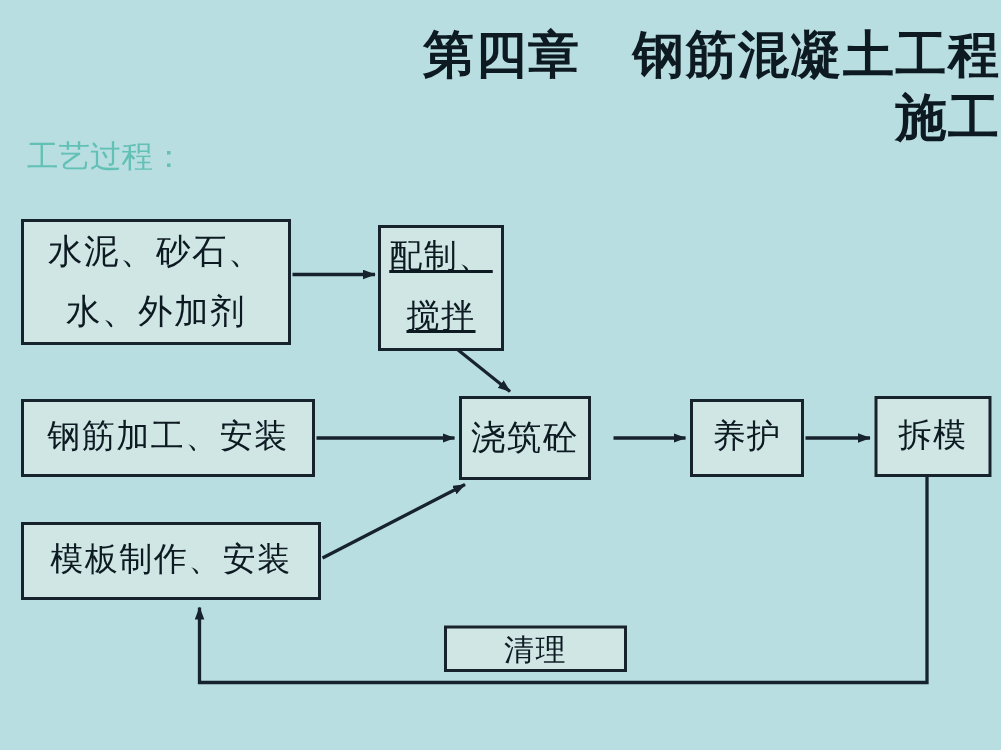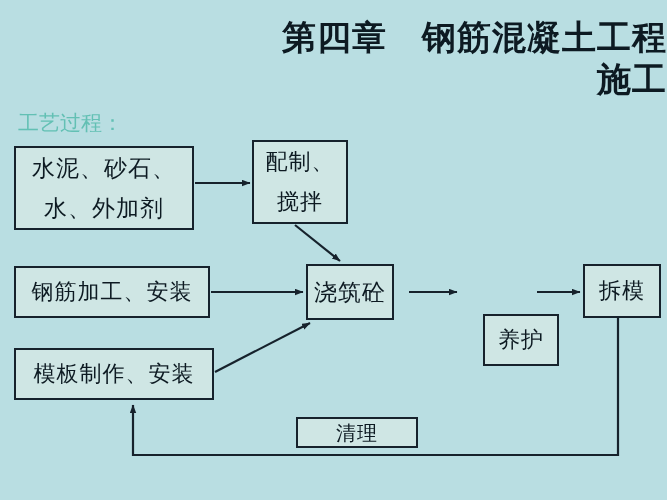--- a/index.html
+++ b/index.html
@@ -33,23 +33,23 @@
     font-weight: bold;
     font-size: 34px;
     line-height: 42px;
     letter-spacing: 1px;
     white-space: pre;
   }
   
   .proc-label {
     position: absolute;
     left: 18px;
-    top: 110px;
+    top: 94px;
     color: #63c0b4;
-    font-family: Liberation Sans, sans-serif;
+    font-family: Liberation Mono, monospace;
     font-size: 21px;
     line-height: 26px;
     font-weight: normal;
     white-space: pre;
   }
   
   .node {
     position: absolute;
     box-sizing: border-box;
     background: #cfe6e4;
@@ -61,25 +61,25 @@
     text-align: center;
     display: flex;
     align-items: center;
     justify-content: center;
     white-space: pre-line;
     letter-spacing: 1px;
   }
   .node.two-line { line-height: 40px; }
 
   #n-materials { left: 14px;  top: 146px; width: 180px; height: 84px;  font-size: 23px; }
-  #n-mix       { left: 252px; top: 140px; width: 96px;  height: 84px;  font-size: 22px; }
+  #n-mix       { left: 252px; top: 150px; width: 84px;  height: 84px;  font-size: 22px; text-decoration: underline; }
   #n-rebar     { left: 14px;  top: 266px; width: 196px; height: 52px;  font-size: 22px; }
   #n-formwork  { left: 14px;  top: 348px; width: 200px; height: 52px;  font-size: 22px; }
   #n-pour      { left: 306px; top: 264px; width: 88px; height: 56px;  font-size: 23px; }
-  #n-cure      { left: 483px; top: 266px; width: 76px;  height: 52px;  font-size: 22px; margin-top: 48px; }
+  #n-cure      { left: 460px; top: 266px; width: 76px;  height: 52px;  font-size: 22px; }
   #n-strip     { left: 583px; top: 264px; width: 78px;  height: 54px;  font-size: 22px; }
   #n-clean     { left: 296px; top: 417px; width: 122px; height: 31px;  font-size: 20px; border-width: 2px; }
 
   
   #wires {
     position: absolute;
     left: 0; top: 0;
     width: 667px;
     height: 500px;
     pointer-events: none;

